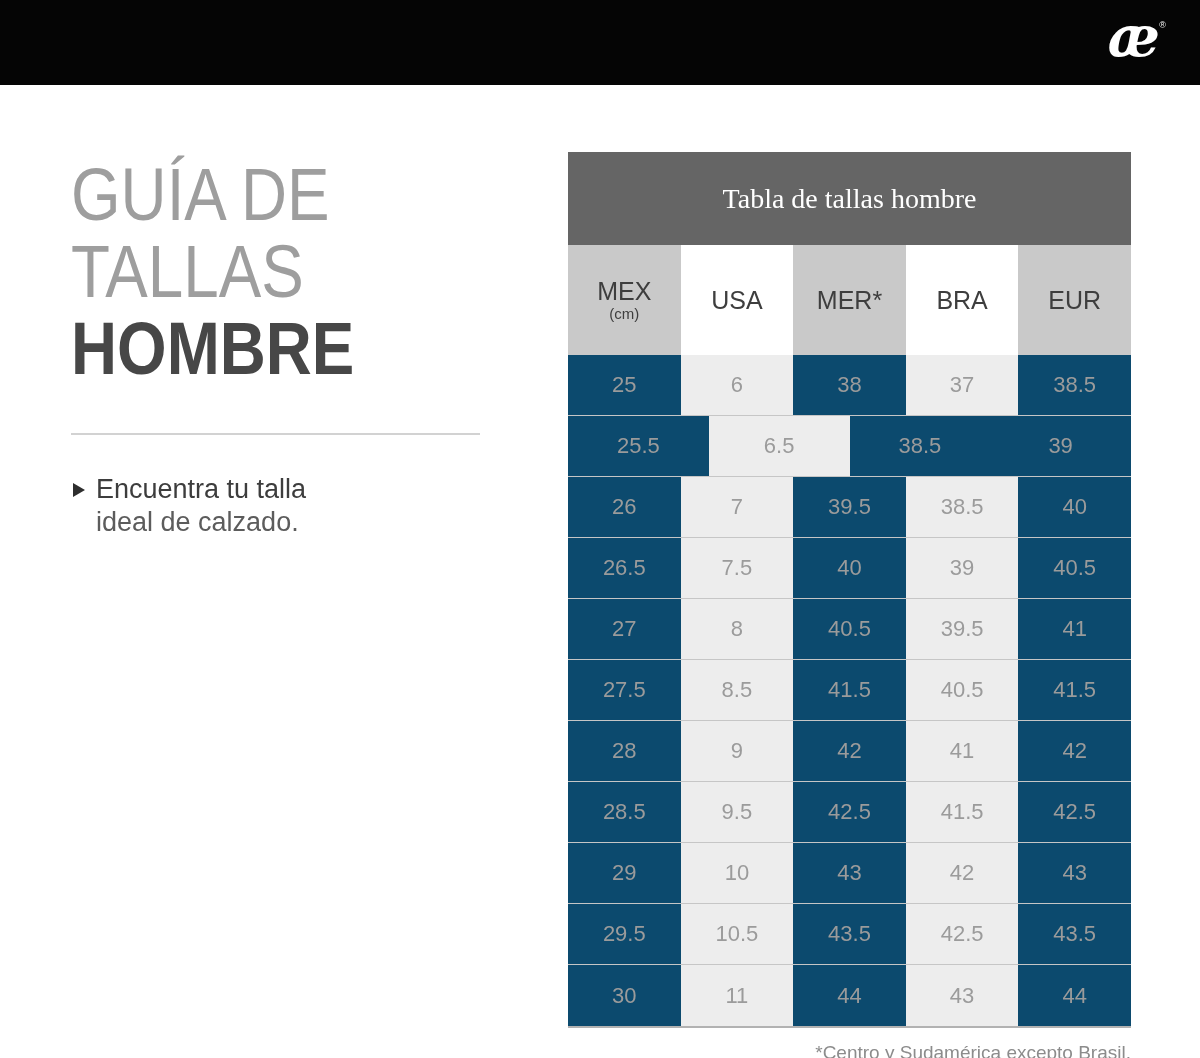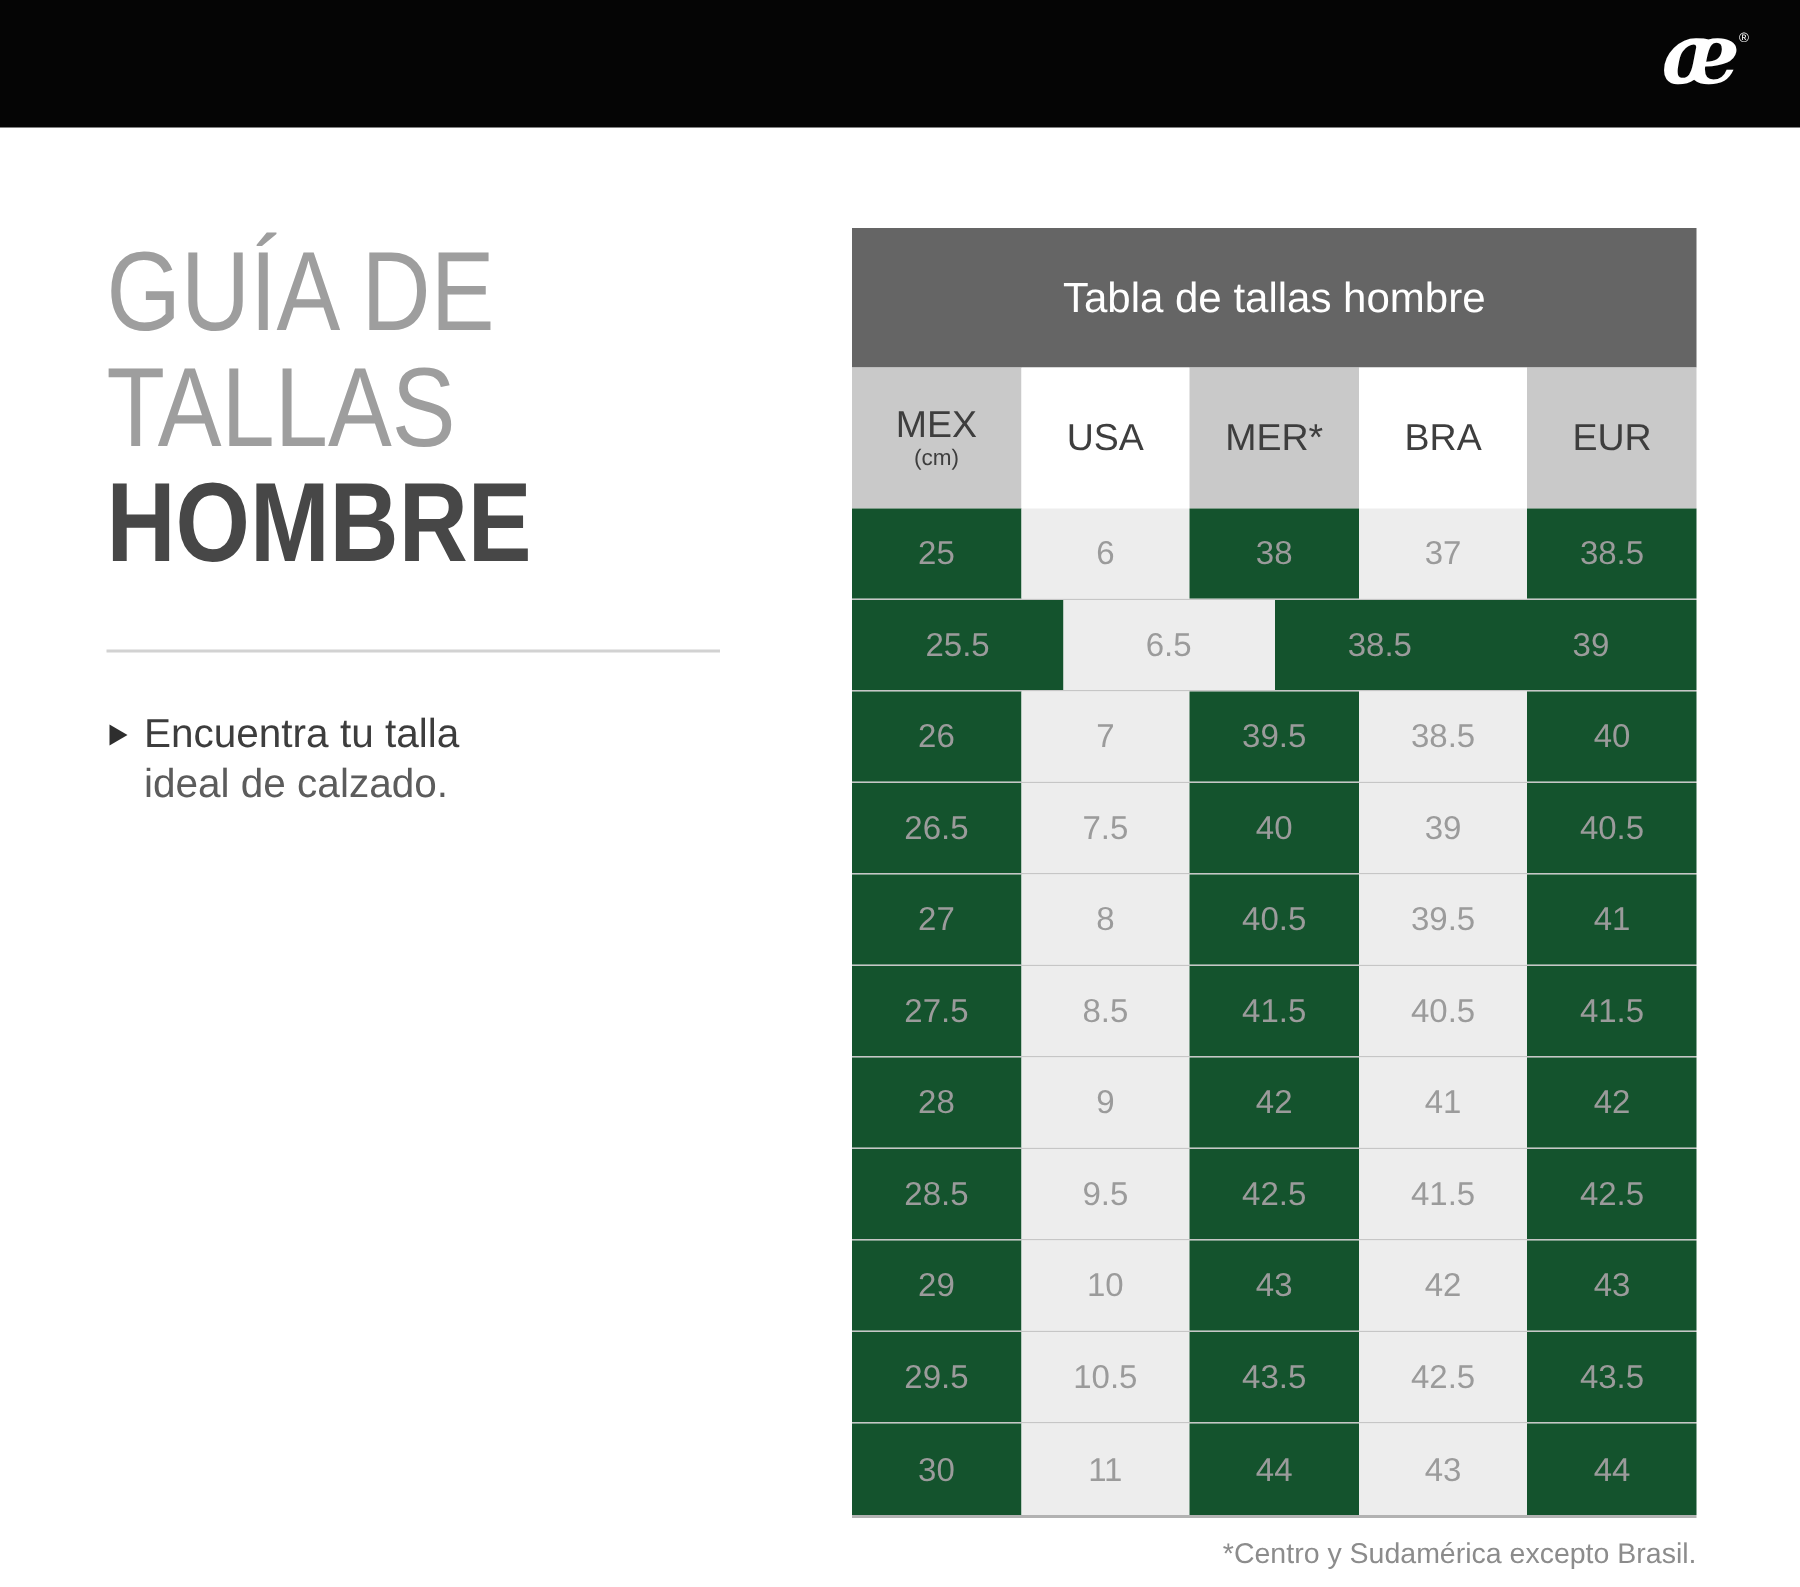--- a/index.html
+++ b/index.html
@@ -74,38 +74,38 @@
   .find-title{font-weight:normal;color:var(--c-find-title);}
   .find-sub{color:var(--c-find-sub);}
 
   
   .size-table{
     position:absolute;left:568px;top:152px;width:563px;
   }
   .tbl-title{
     height:93px;background:var(--c-tbl-title-bg);
     display:flex;align-items:center;justify-content:center;
-    color:var(--c-tbl-title-text);font-size:28px;
-  }
-  .tbl-head{display:flex;height:94px;}
+    color:var(--c-tbl-title-text);font-size:28px;font-family:Liberation Serif, serif;
+  }
+  .tbl-head{display:flex;height:110px;}
   .hcell{
     flex:1;display:flex;flex-direction:column;
     align-items:center;justify-content:center;
     background:#ffffff;color:var(--c-head-text);
     font-size:25px;line-height:26px;
   }
   .hcell.shaded{background:var(--c-head-bg);}
   .hsub{font-size:15px;line-height:17px;margin-top:1px;}
 
   .tbl-body{border-bottom:2px solid var(--c-bottom);}
   .brow{display:flex;height:61px;border-bottom:1px solid var(--c-sep);}
   .brow:last-child{border-bottom:none;}
   .bcell{
     flex:1;display:flex;align-items:center;justify-content:center;
-    color:var(--c-body-text);font-size:22px;background:#14532d;
+    color:var(--c-body-text);font-size:22px;background:#0c4a6e;
   }
   .bcell.stripe{background:var(--c-stripe);}
 
   .footnote{
     margin-top:14px;text-align:right;
     color:var(--c-footnote);font-size:19px;
   }
 </style>
 </head>
 <body>

